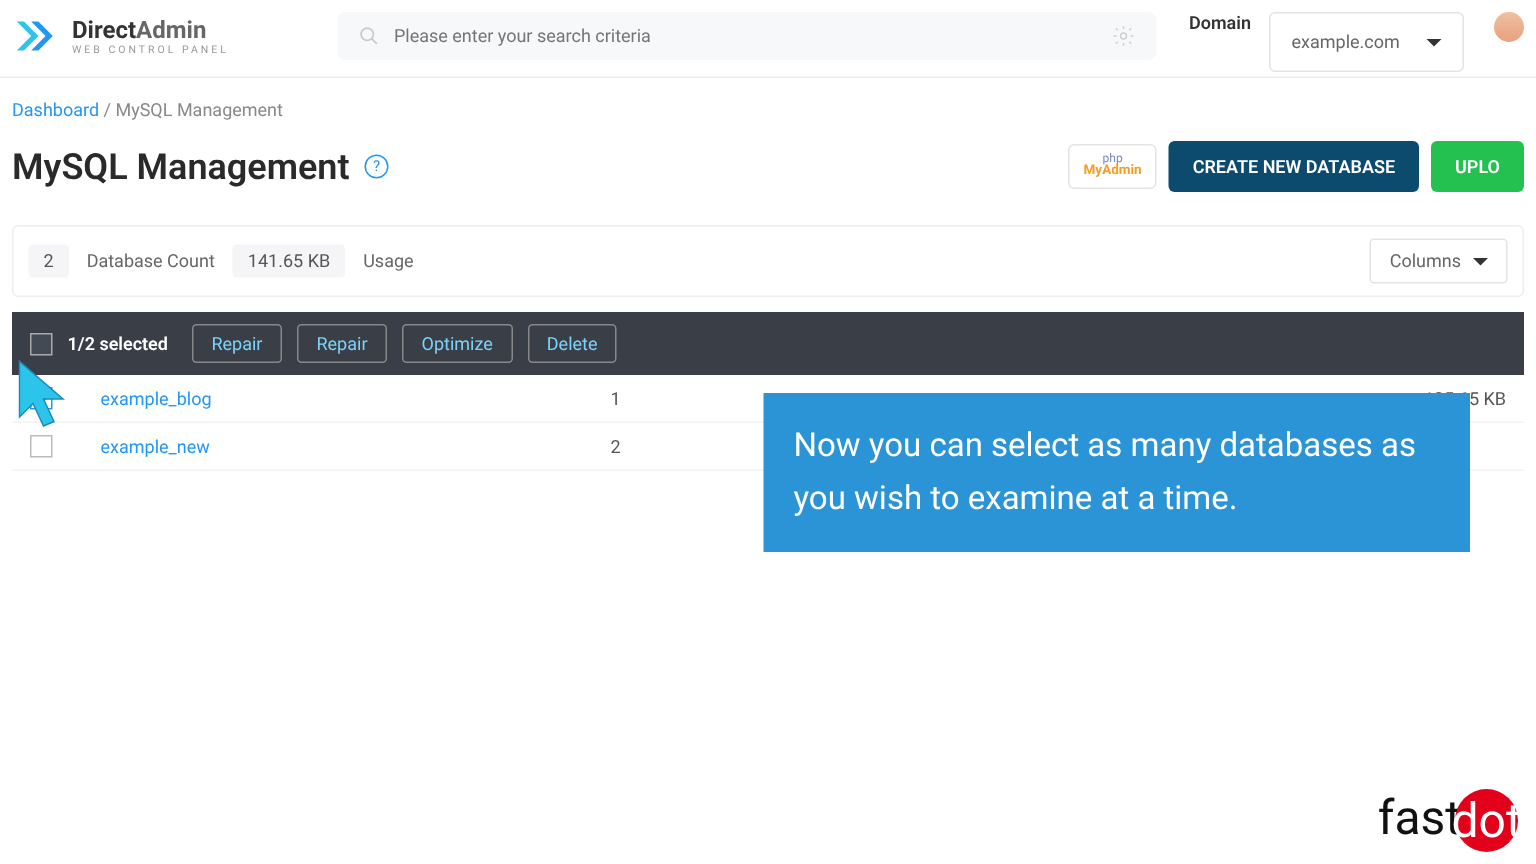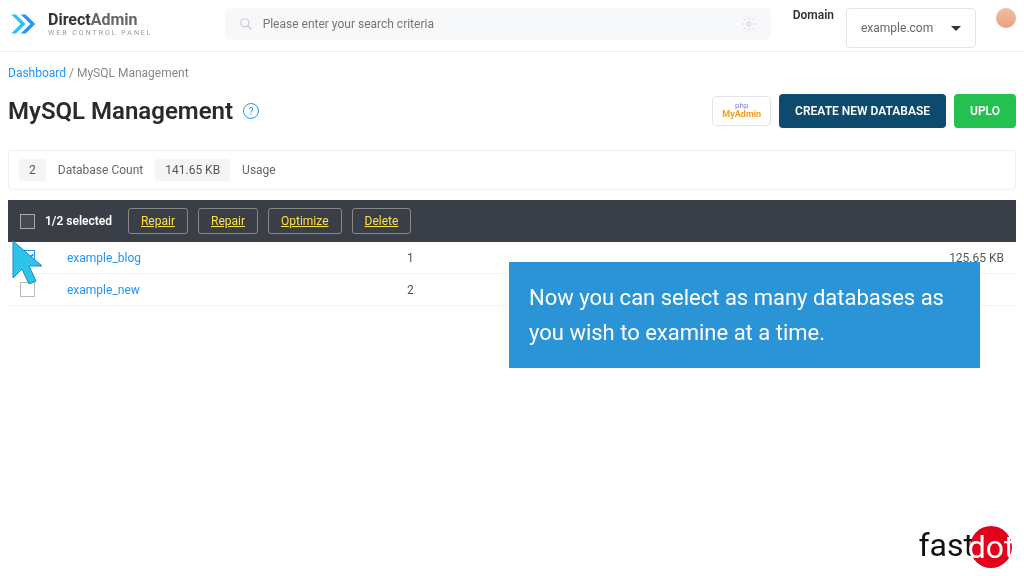--- a/index.html
+++ b/index.html
@@ -241,26 +241,25 @@
     .selected-text {
       color: #fff;
       font-size: 12px;
       font-weight: 600;
       margin-right: 6px;
       text-align: center;
     }
     .tb-btn {
       background: transparent;
       border: 1px solid #888;
-      color: #fde047;
+      color: #7dd3fc;
       border-radius: 3px;
       padding: 5px 12px;
       font-size: 12px;
       cursor: pointer;
-      text-decoration: underline;
     }
     .table-body {
       margin: 0 8px;
     }
     .row {
       display: flex;
       align-items: center;
       padding: 8px 12px;
       border-bottom: 1px solid #f2f2f2;
       font-size: 12px;
@@ -402,20 +401,24 @@
   </div>
 </div>
 
 <div class="stats-panel">
   <div class="stats-left">
     <span class="stat-badge">2</span>
     <span class="stat-label">Database Count</span>
     <span class="stat-badge">141.65 KB</span>
     <span class="stat-label">Usage</span>
   </div>
+  <div class="columns-btn">
+    <span>Columns</span>
+    <span class="caret-down"></span>
+  </div>
 </div>
 
 <div class="table-toolbar">
   <div class="tb-checkbox"></div>
   <span class="selected-text">1/2 selected</span>
   <button class="tb-btn">Repair</button>
   <button class="tb-btn">Repair</button>
   <button class="tb-btn">Optimize</button>
   <button class="tb-btn">Delete</button>
 </div>

